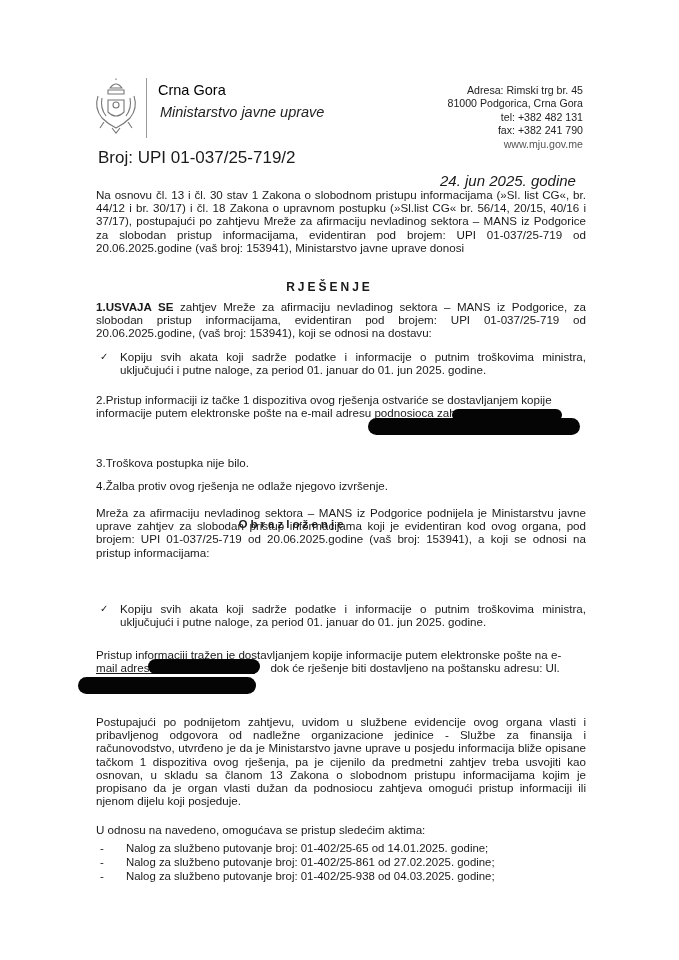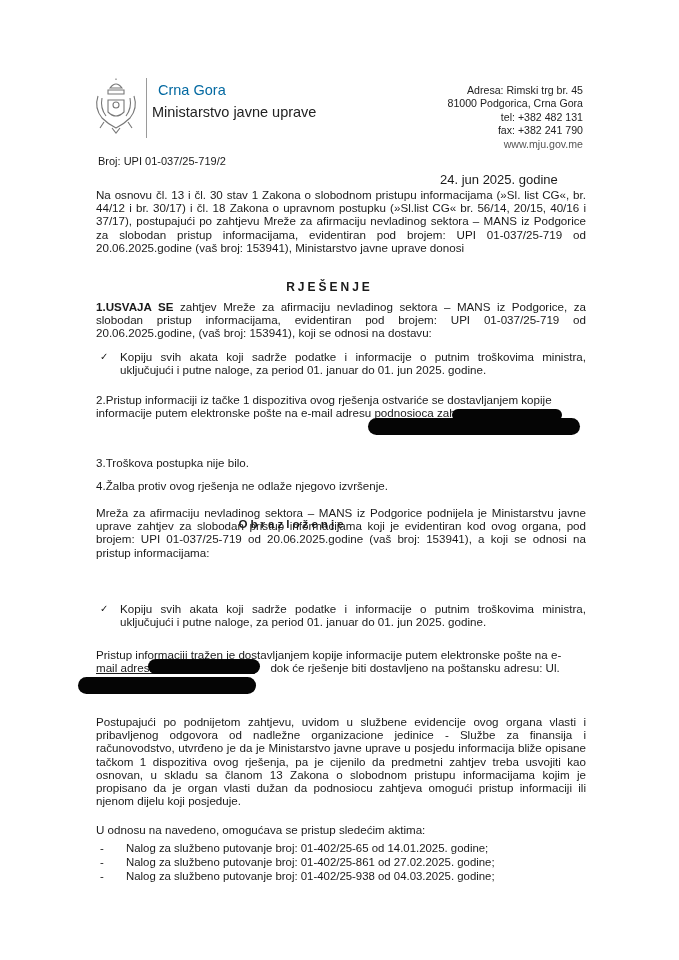--- a/index.html
+++ b/index.html
@@ -3,26 +3,26 @@
 <meta charset="utf-8">
 <style>
   html, body { margin:0; padding:0; }
   body {
     width:679px; height:960px; background:#ffffff; position:relative; overflow:hidden;
     font-family:"Liberation Sans", sans-serif; color:#1a1a1a;
   }
   .abs { position:absolute; }
   .coat { left:92px; top:78px; width:48px; height:56px; }
   .vline { left:146px; top:78px; width:1px; height:60px; background:#9a9a9a; }
-  .org1 { left:158px; top:82px; font-size:14.5px; color:#0369a1; }
-  .org2 { left:152px; top:104px; font-size:14.5px; color:#222; }
+  .org1 { left:158px; top:82px; font-size:14.5px; color:#000000; }
+  .org2 { left:160px; top:104px; font-size:14.5px; color:#222;font-style:italic; }
   .addr { right:96px; top:84px; text-align:right; font-size:10.6px; line-height:13.4px; color:#222; }
   .addr .web { color:#555; }
-  .broj { left:98px; top:155px; font-size:11px; }
-  .date { left:440px; top:172px; font-size:13px; }
+  .broj { left:98px; top:148px; font-size:17px; }
+  .date { left:440px; top:172px; font-size:15px;font-style:italic; }
   .para { left:96px; width:490px; font-size:11.6px; line-height:13.2px; text-align:justify; }
   .title { width:659px; left:0; text-align:center; font-size:12px; letter-spacing:3px; font-weight:bold; }
   .title2 { width:585px; left:0; text-align:center; font-size:11.6px; letter-spacing:3px; font-weight:bold; }
   .bullet { left:100px; width:486px; font-size:11.6px; line-height:13.2px; }
   .bullet .mark { position:absolute; left:0; top:0; font-size:10px; }
   .bullet .txt { display:block; margin-left:20px; text-align:justify; }
   .redact { background:#050505; border-radius:12px; }
   .u { text-decoration:underline; }
   .list-item { left:100px; font-size:11.4px; line-height:13px; }
   .list-item .dash { display:inline-block; width:26px; }

